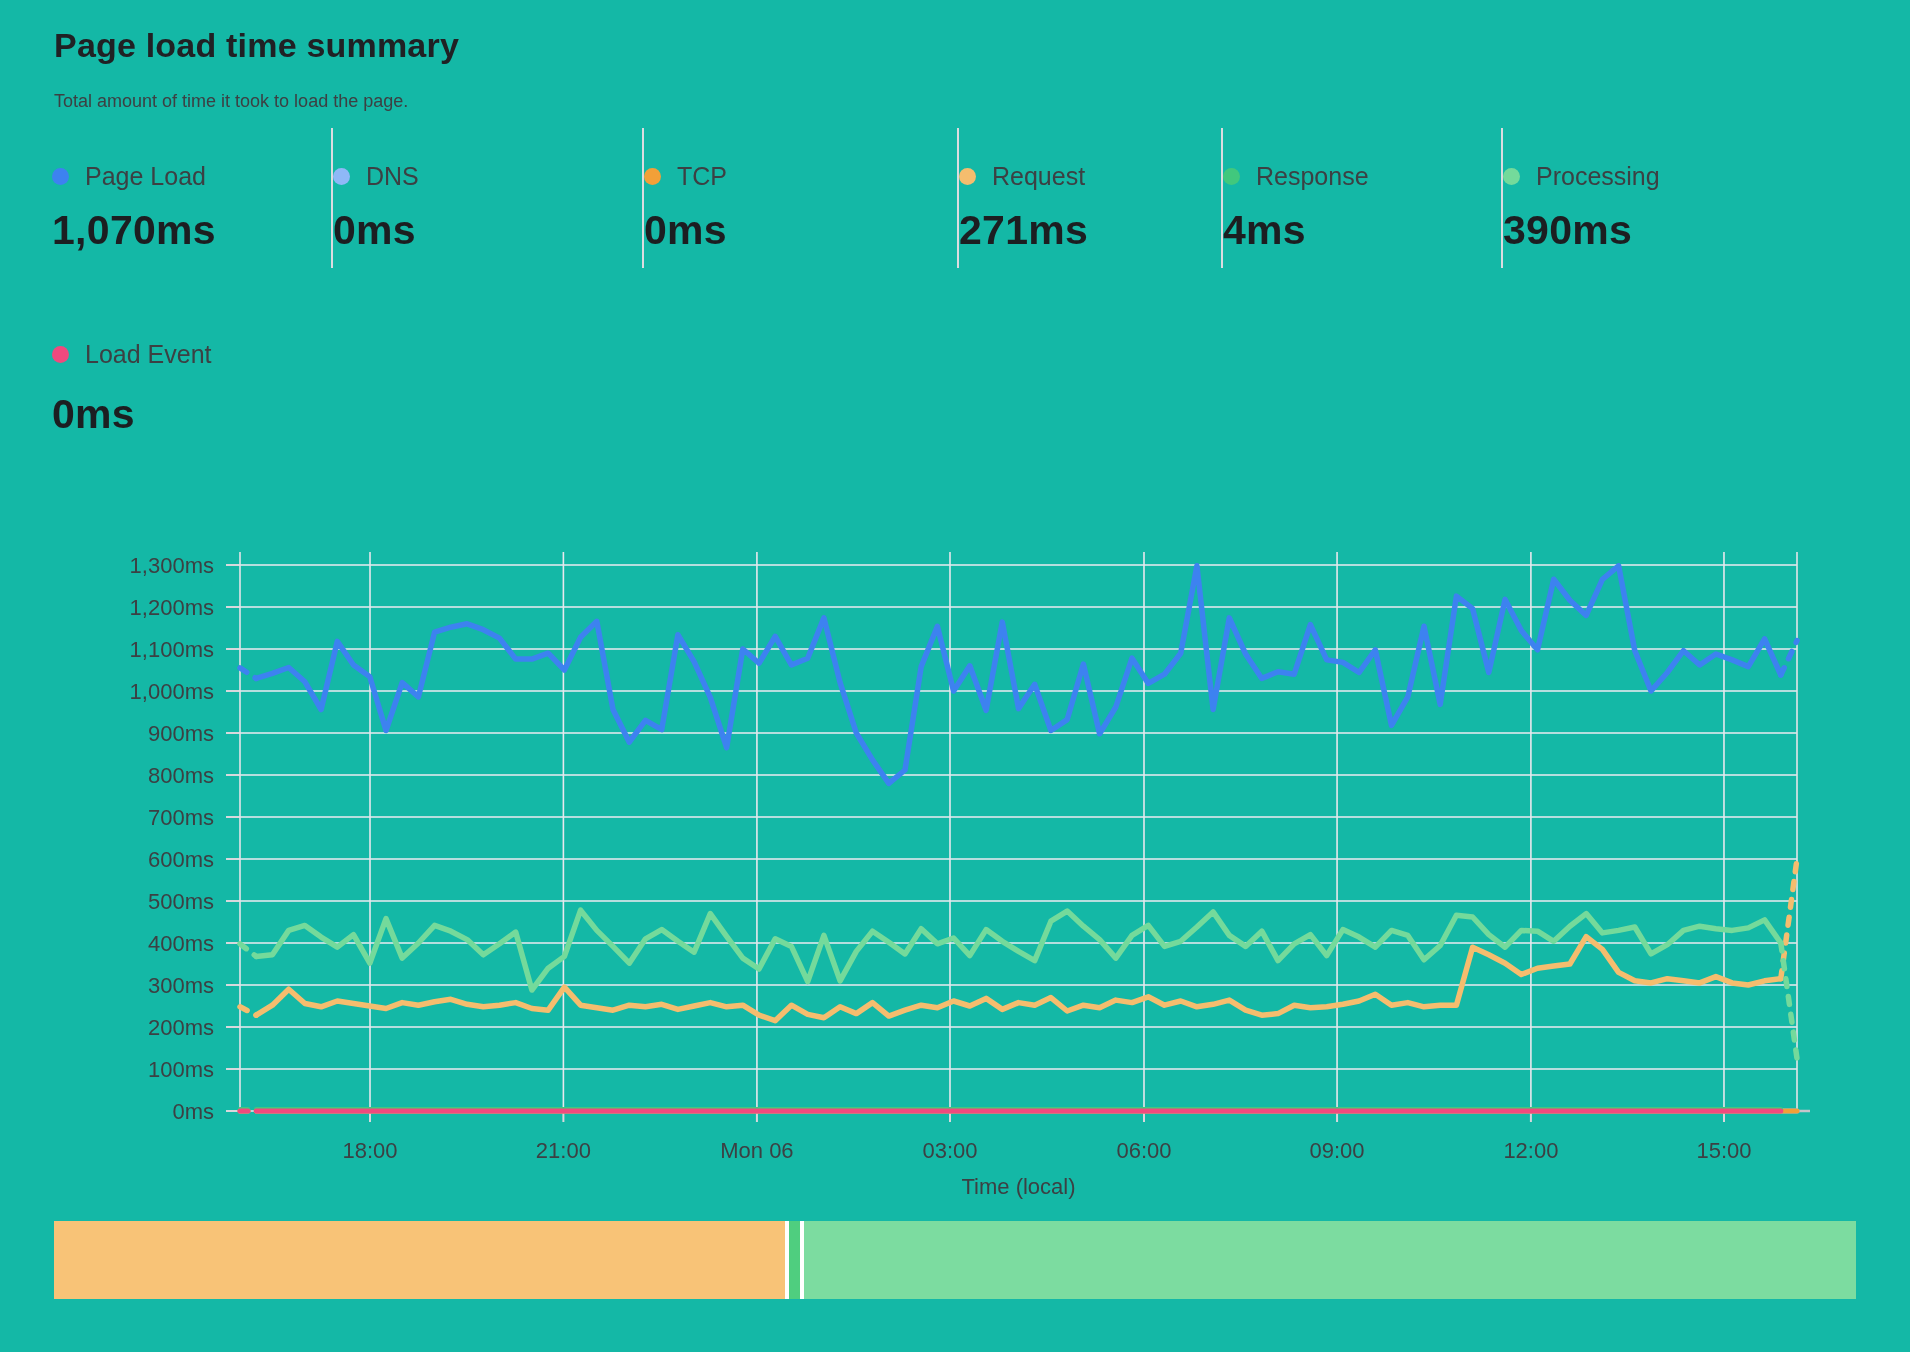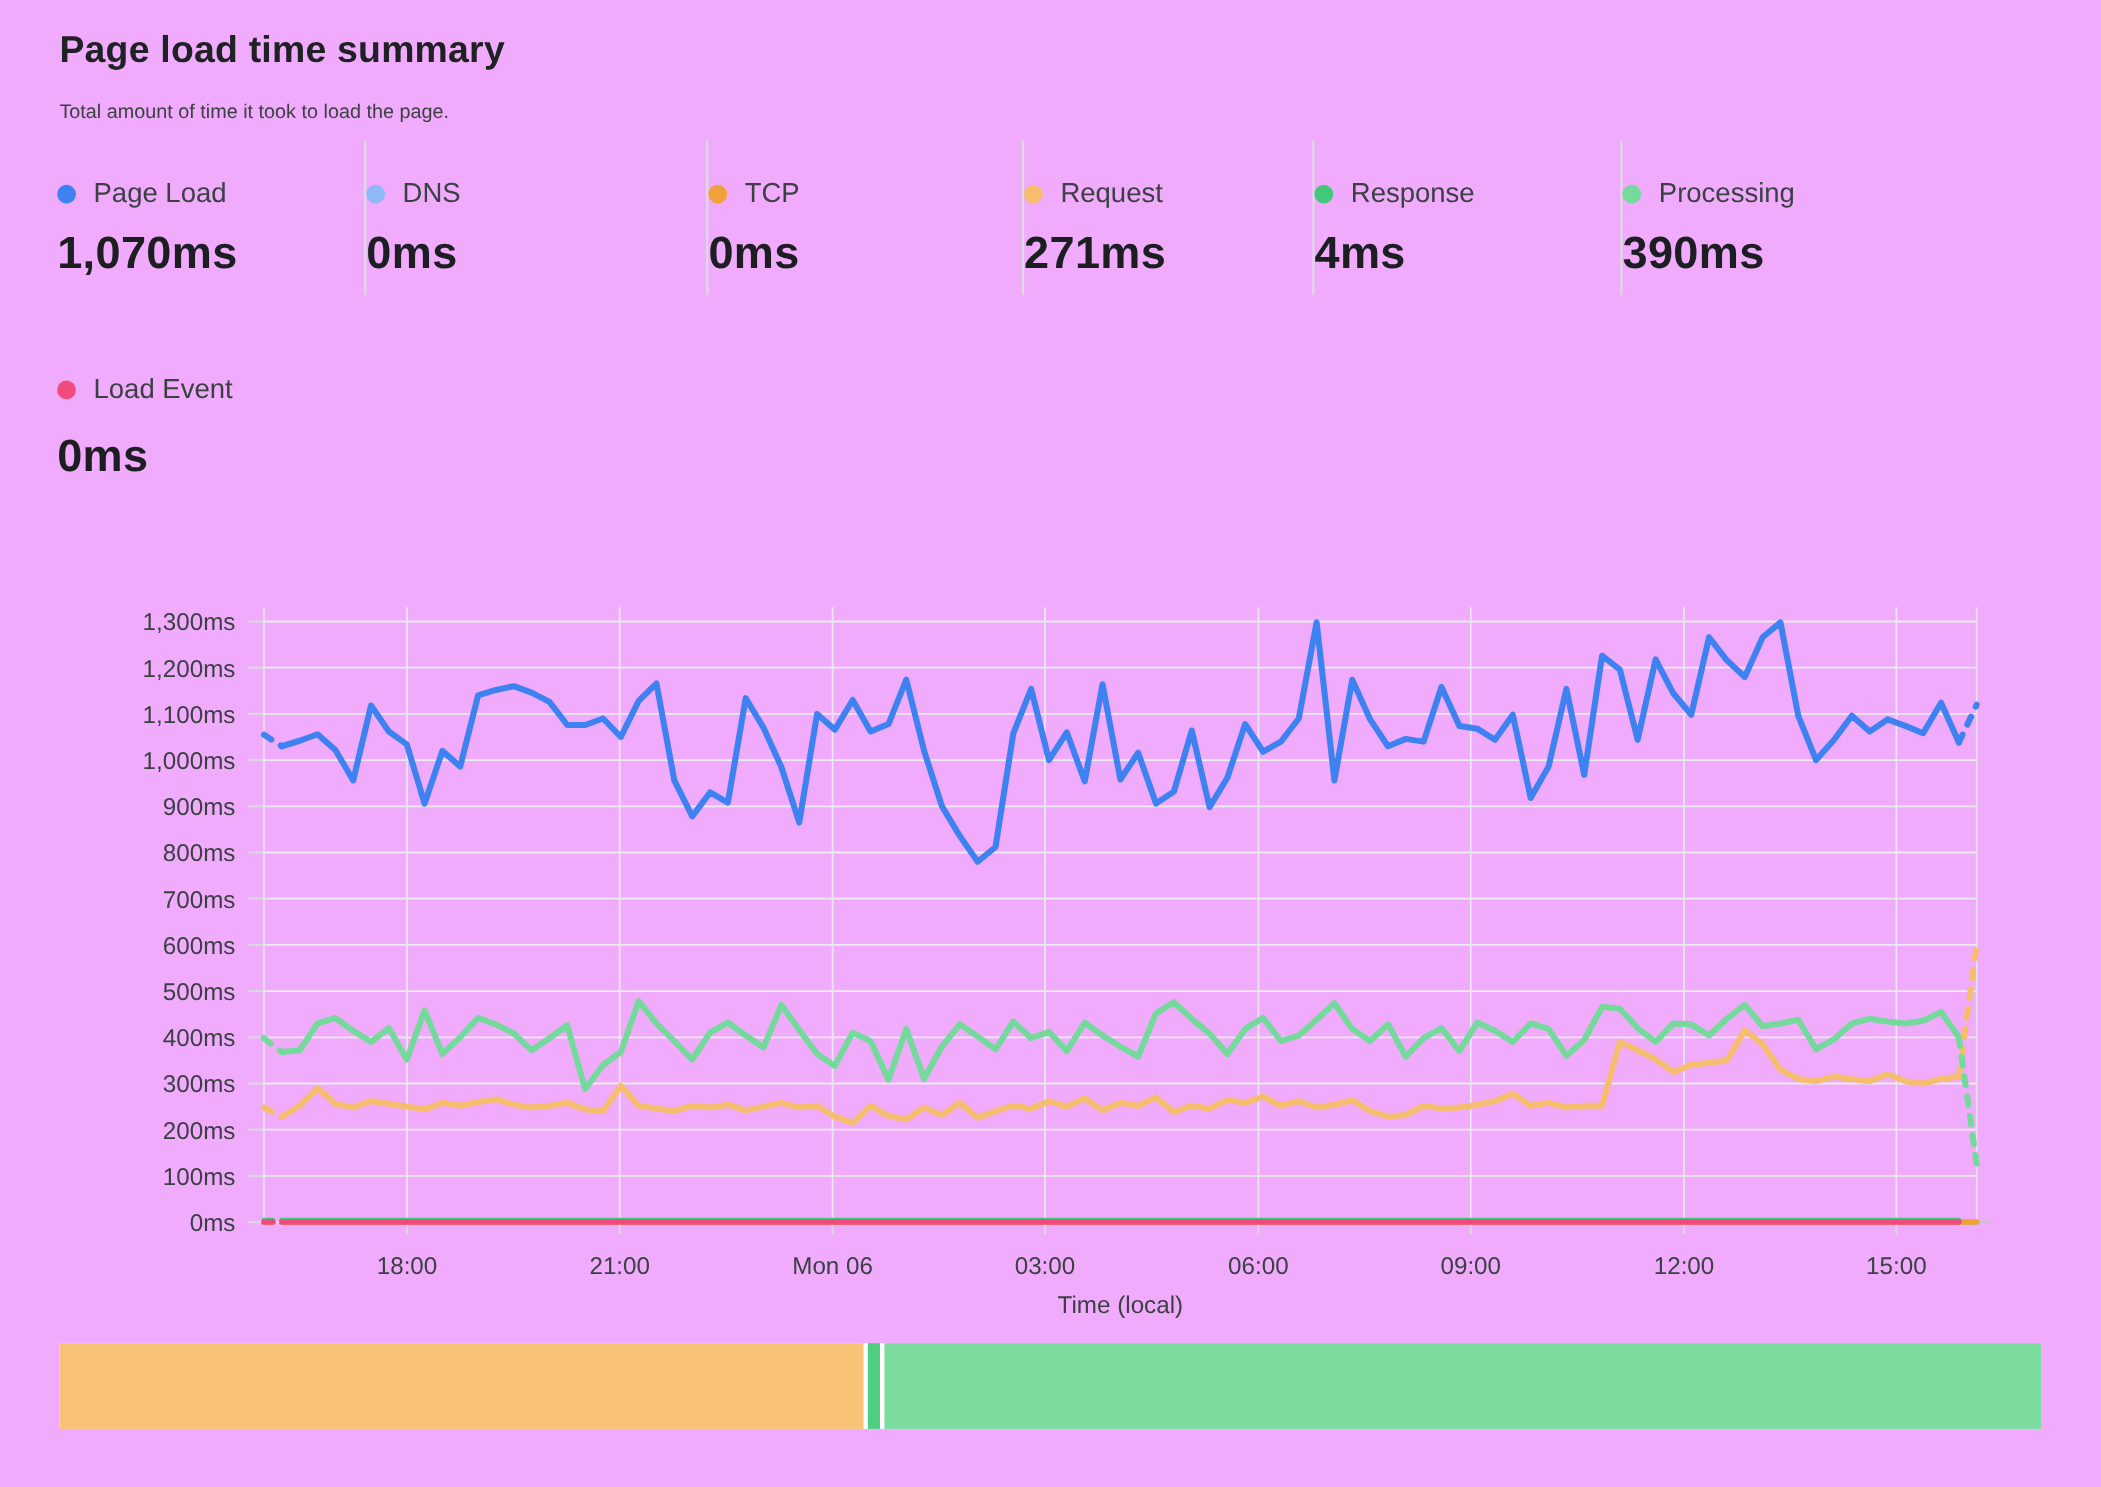--- a/index.html
+++ b/index.html
@@ -1,16 +1,16 @@
 <!DOCTYPE html>
 <html><head>
 <meta charset="utf-8">
 <style>
   html,body{margin:0;padding:0;background:#fff;}
-  .page{position:relative;width:1910px;height:1352px;background:#f0abfc;overflow:hidden;
+  .page{position:relative;width:1910px;height:1352px;background:#14b8a6;overflow:hidden;
         font-family:"Liberation Sans",sans-serif;color:#202124;}
   
   .hdr{position:absolute;left:54px;top:26px;}
   .hdr h1{margin:0;font-size:34px;font-weight:700;color:#202124;letter-spacing:.2px;}
   .hdr p{margin:26px 0 0 0;font-size:18px;font-weight:400;color:#3c4043;}
   
   .metrics{position:absolute;left:52px;top:128px;display:flex;align-items:flex-start;}
   .mcell{box-sizing:border-box;height:140px;padding-top:34px;}
   .mcell.sep{border-left:2px solid #dcdce0;}
   .mrow{display:flex;align-items:center;}
@@ -44,21 +44,21 @@
         </div>
       <div class="mvalue">1,070ms</div>
     </div>
     <div class="mcell sep" style="width:311px">
       <div class="mrow">
           <span class="dot" style="background-color: rgb(143, 184, 247);"></span>
         <span class="mlabel">DNS</span>
         </div>
       <div class="mvalue">0ms</div>
     </div>
-    <div class="mcell sep" style="width:287px">
+    <div class="mcell sep" style="width:315px">
       <div class="mrow">
           <span class="dot" style="background-color: rgb(242, 160, 56);"></span>
         <span class="mlabel">TCP</span>
         </div>
       <div class="mvalue">0ms</div>
     </div>
     <div class="mcell sep" style="width:264px">
       <div class="mrow">
           <span class="dot" style="background-color: rgb(245, 189, 110);"></span>
         <span class="mlabel">Request</span>

